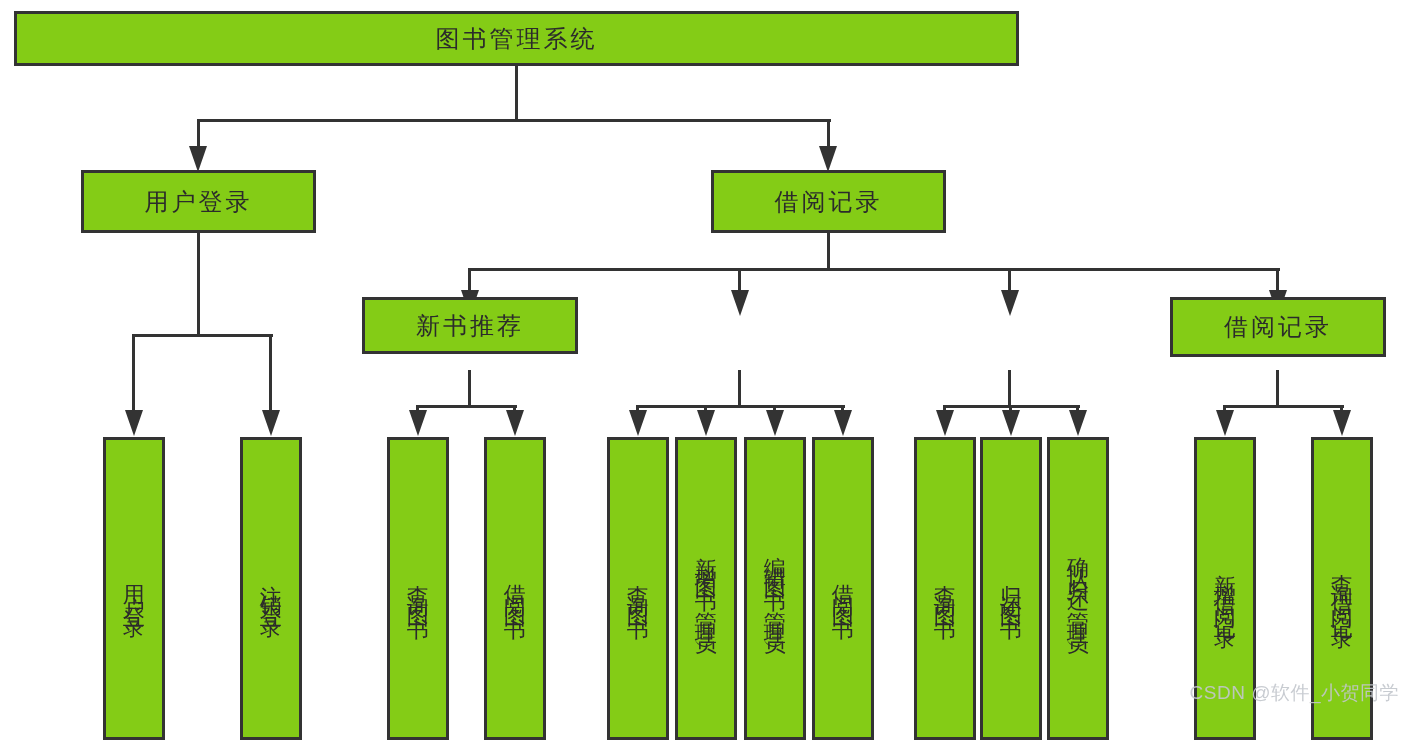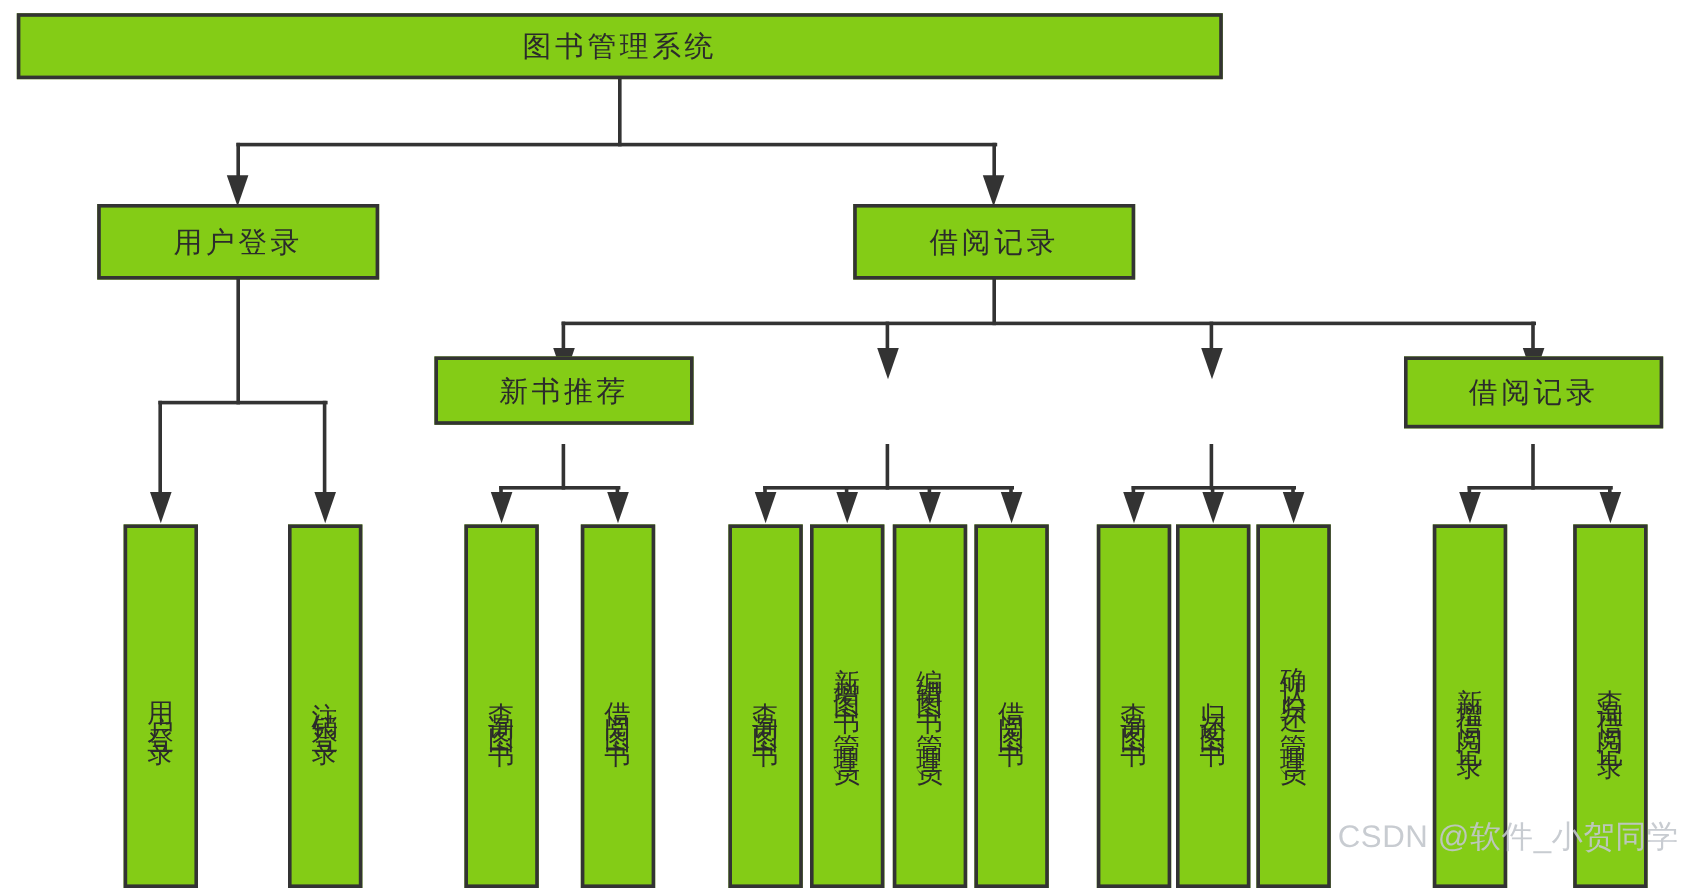--- a/index.html
+++ b/index.html
@@ -25,21 +25,21 @@
   .lh,.lv{position:absolute;background:var(--line);}
   .lh{height:3px;}
   .lv{width:3px;}
   .arr{
     position:absolute;width:0;height:0;
     border-left:9px solid transparent;border-right:9px solid transparent;
     border-top:26px solid var(--line);
   }
   .watermark{
     position:absolute;top:680px;right:6px;z-index:3;
-    font-size:26px;letter-spacing:.5px;color:var(--watermark);opacity:.9;
+    font-size:19px;letter-spacing:.5px;color:var(--watermark);opacity:.9;
     white-space:nowrap;
   }
 </style>
 </head>
 <body>
 
 <div class="canvas">
 
   <div class="node h" style="left:14px;top:11px;width:1005px;height:55px">
     <span>图书管理系统</span>

